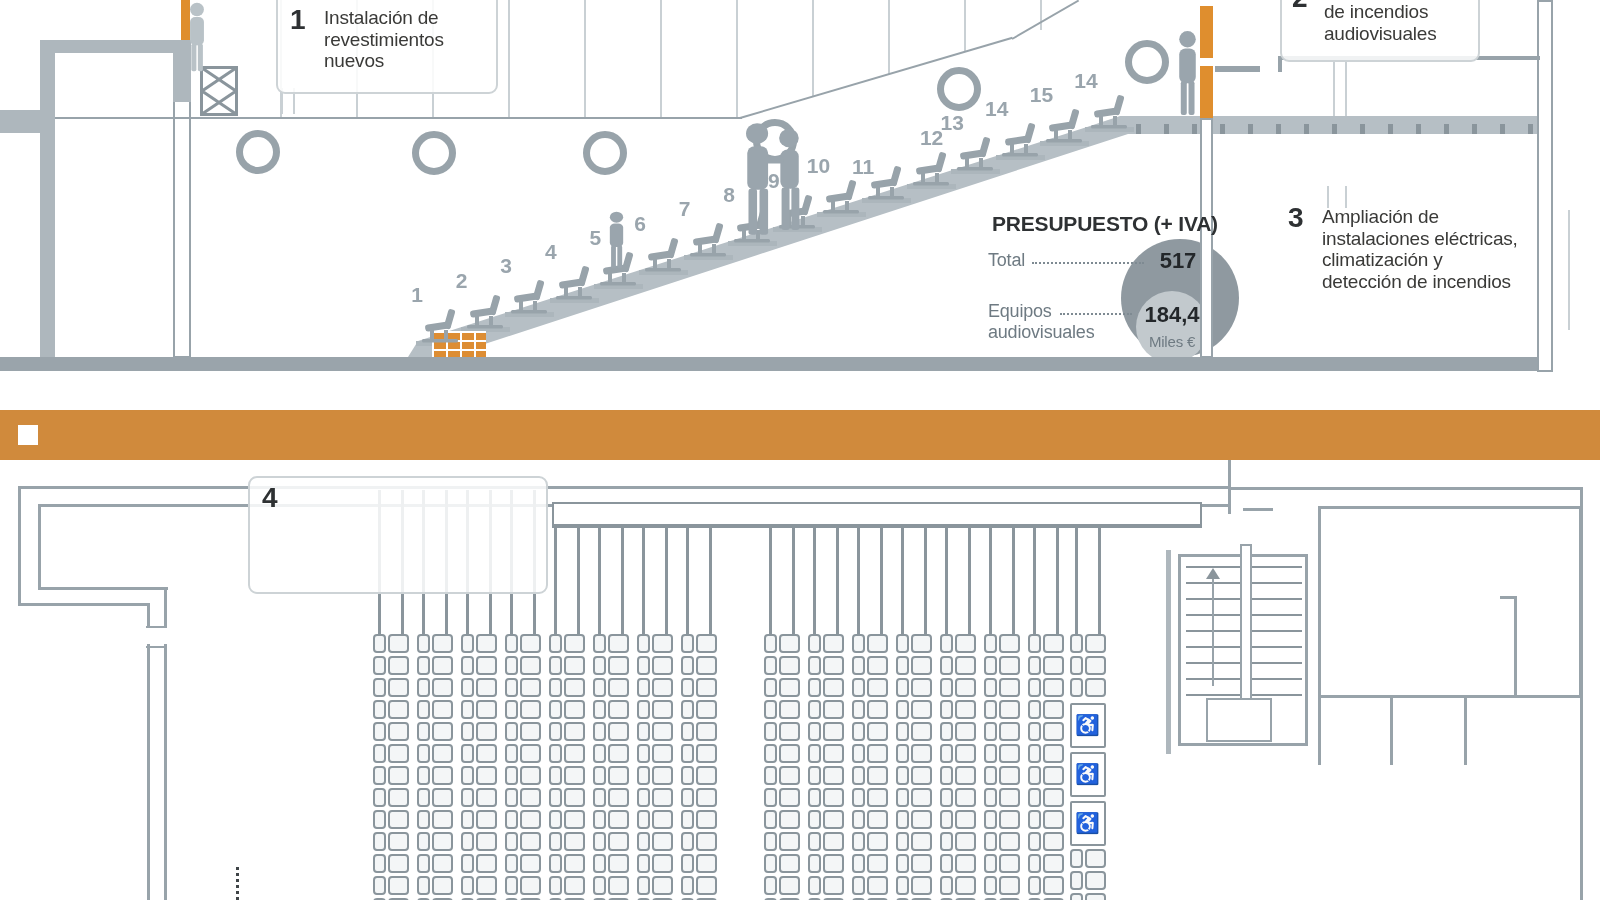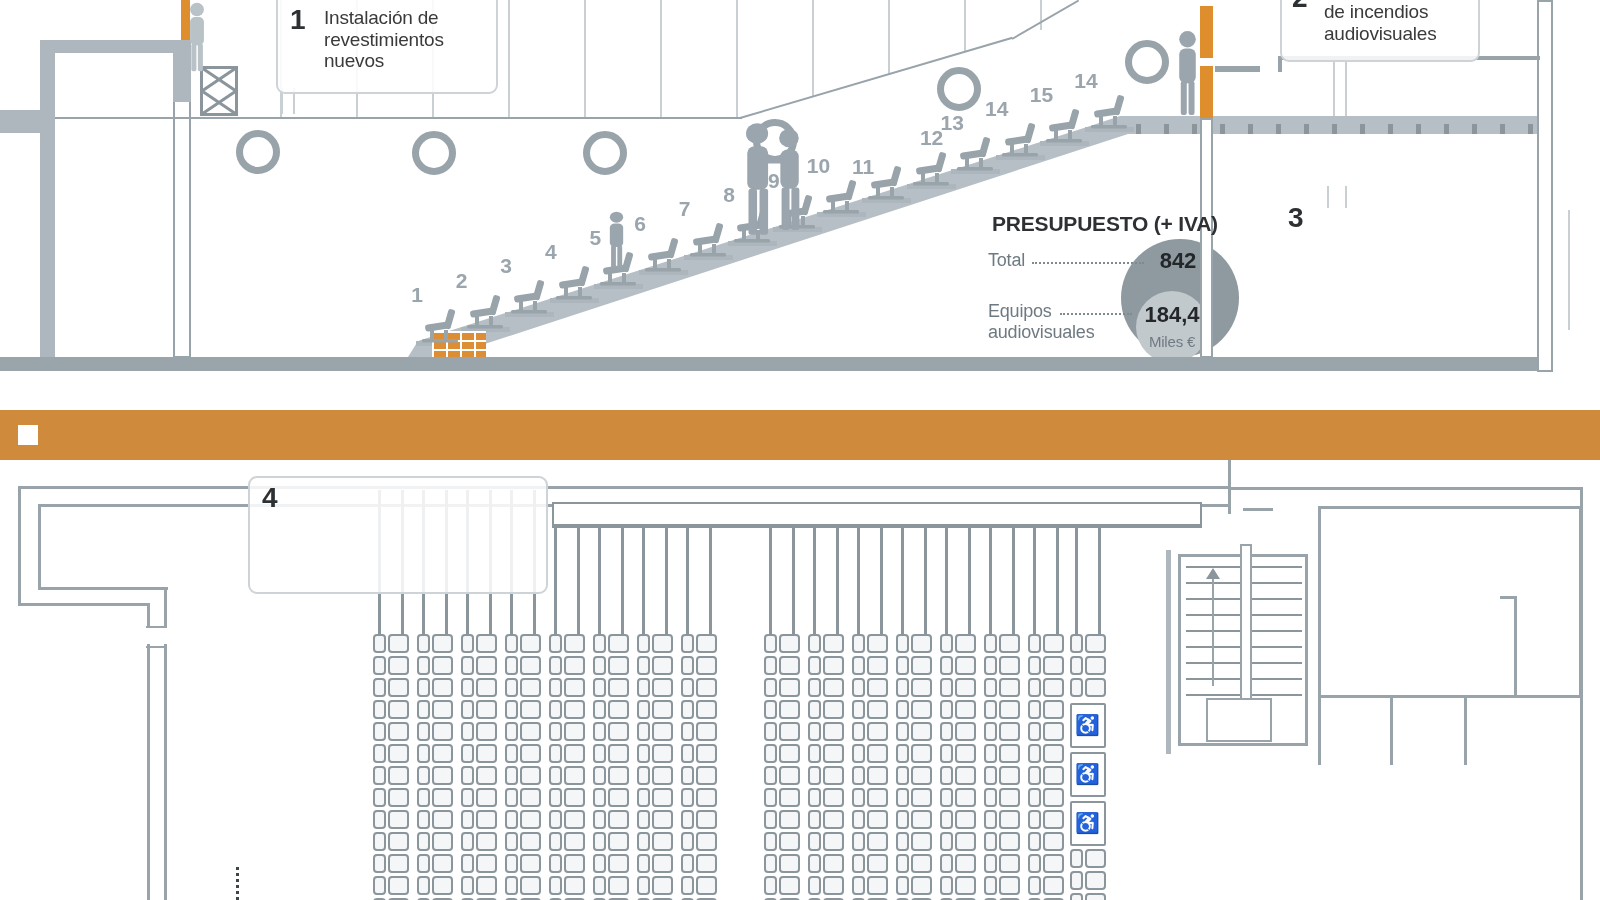--- a/index.html
+++ b/index.html
@@ -97,30 +97,36 @@
     <div class="ann-box" style="left:1280px;top:-30px;width:196px;height:88px;"></div>
     <div class="ann-num" style="left:1292px;top:-18px;">2</div>
     <div class="ann-text" style="left:1324px;top:1px;">
       <div>de incendios</div>
       <div>audiovisuales</div>
     </div>
     <div class="abs faint" style="left:1333px;top:58px;width:2px;height:58px;z-index:4;"></div>
     <div class="abs faint" style="left:1345px;top:58px;width:2px;height:58px;z-index:4;"></div>
 
     <div class="ann-num" style="left:1288px;top:202px;">3</div>
+    <div class="ann-text" style="left:1322px;top:206px;">
+      <div>Ampliación de</div>
+      <div>instalaciones eléctricas,</div>
+      <div>climatización y</div>
+      <div>detección de incendios</div>
+    </div>
     <div class="abs faint" style="left:1327px;top:186px;width:2px;height:22px;z-index:4;"></div>
     <div class="abs faint" style="left:1345px;top:186px;width:2px;height:22px;z-index:4;"></div>
     <div class="abs faint" style="left:1568px;top:210px;width:2px;height:120px;z-index:4;"></div>
 
     <div class="budget-title">PRESUPUESTO (+ IVA)</div>
     <div class="circle" style="left:1121px;top:239px;width:118px;height:118px;background:#8F99A0;"></div>
     <div class="circle" style="left:1136px;top:291px;width:72px;height:72px;background:#C2C9CD;"></div>
     <div class="budget-label muted" style="left:988px;top:250px;">Total</div>
     <div class="dotted" style="left:1032px;top:262px;width:112px;"></div>
-    <div class="budget-value" style="left:1148px;top:248px;width:60px;">842</div>
+    <div class="budget-value" style="left:1148px;top:248px;width:60px;">517</div>
     <div class="budget-label muted" style="left:988px;top:301px;">Equipos</div>
     <div class="budget-label muted" style="left:988px;top:322px;">audiovisuales</div>
     <div class="dotted" style="left:1060px;top:313px;width:72px;"></div>
     <div class="budget-value" style="left:1136px;top:302px;width:72px;">184,4</div>
     <div class="budget-label muted" style="left:1139px;top:333px;width:66px;font-size:15px;text-align:center;">Miles €</div>
 
     <div class="abs" style="left:604px;top:211px;width:25px;height:58px;z-index:7;"><svg viewBox="0 0 30 84" width="100%" height="100%" preserveAspectRatio="none">
           <g fill="#9AA5AD">
             <circle cx="15" cy="9" r="8"></circle>
             <rect x="7" y="18" width="16" height="34" rx="6"></rect>

